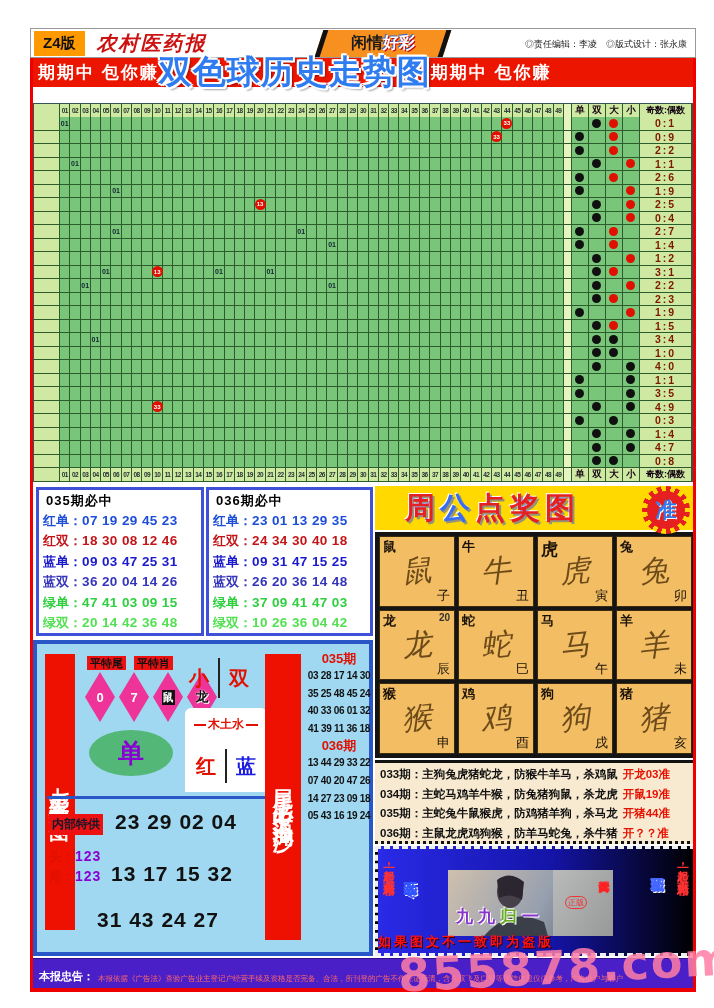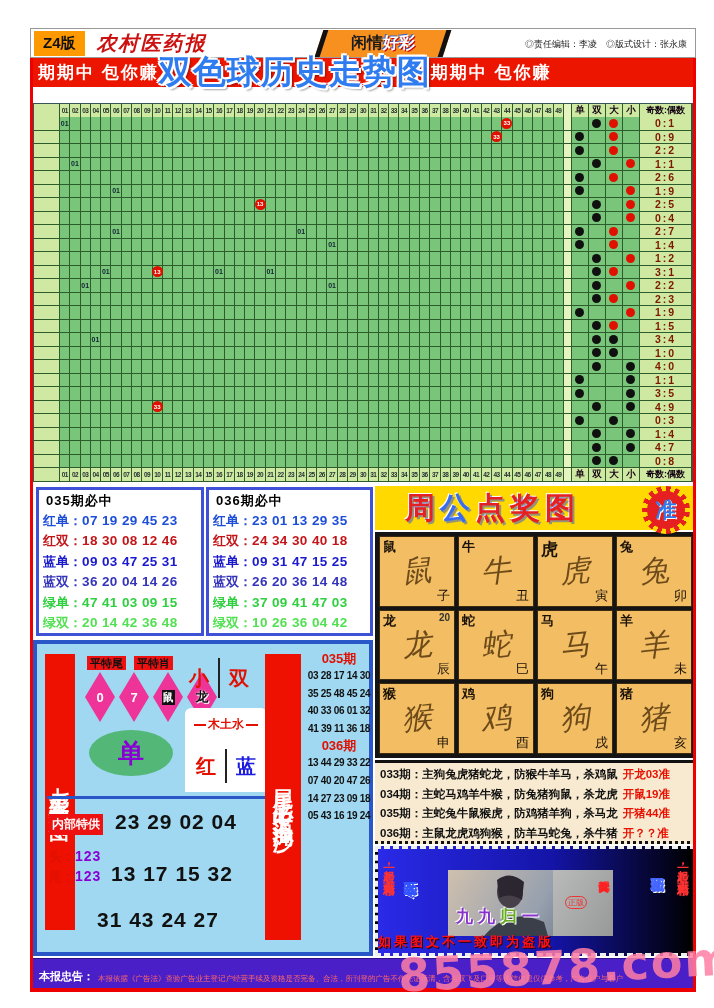--- a/index.html
+++ b/index.html
@@ -114,21 +114,21 @@
   .ss-white { position:absolute; left:148px; top:64px; width:82px; height:84px; background:#fff; text-align:center; padding-top:8px;
               border-radius:6px 6px 0 0; }
   .ss-elem { color:#e11000; font-size:12px; font-weight:bold; display:flex; align-items:center; justify-content:center; gap:2px; }
   .ss-elem::before,.ss-elem::after { content:""; width:12px; height:2px; background:#e11000; }
   .ss-rb { margin-top:16px; display:flex; align-items:center; justify-content:center; gap:9px; font-size:20px; font-weight:bold; }
   .ss-rb .vline { width:2px; height:34px; background:#222; }
   .rb-r{color:#e11000}.rb-b{color:#1a1ae0}
   .ss-ellipse { position:absolute; left:52px; top:86px; width:84px; height:46px; background:#53b877; border-radius:50%;
                 display:flex; align-items:center; justify-content:center; color:#8a00d4; font-size:26px; font-weight:bold; }
   .ss-div { position:absolute; left:10px; top:152px; width:248px; border-top:3px solid #2a57c8; }
-  .ss-spec { position:absolute; left:12px; top:170px; background:#e11; color:#ffffff; font-weight:bold; font-size:12px; padding:2px 3px; }
+  .ss-spec { position:absolute; left:12px; top:170px; background:#e11; color:#0f172a; font-weight:bold; font-size:12px; padding:2px 3px; }
   .ss-n1 { position:absolute; left:78px; top:166px; font-size:21px; font-weight:bold; color:#111; letter-spacing:1px; }
   .ss-ht { position:absolute; left:12px; top:202px; line-height:19px; white-space:nowrap; }
   .ht-lb { color:#e11000; font-weight:bold; font-size:13px; }
   .ht-v { color:#8a00d4; font-weight:bold; font-size:14px; letter-spacing:1px; }
   .ss-n2 { position:absolute; left:74px; top:218px; font-size:21px; font-weight:bold; color:#111; letter-spacing:1px; }
   .ss-n3 { position:absolute; left:60px; top:264px; font-size:21px; font-weight:bold; color:#111; letter-spacing:1px; }
   .waves { position:absolute; left:266px; top:6px; width:72px; text-align:center; }
   .wissue { color:#e11000; font-weight:bold; font-size:13px; line-height:17px; }
   .wline { color:#111; font-weight:bold; font-size:10px; line-height:17.6px; white-space:nowrap; letter-spacing:-0.3px; }
 

